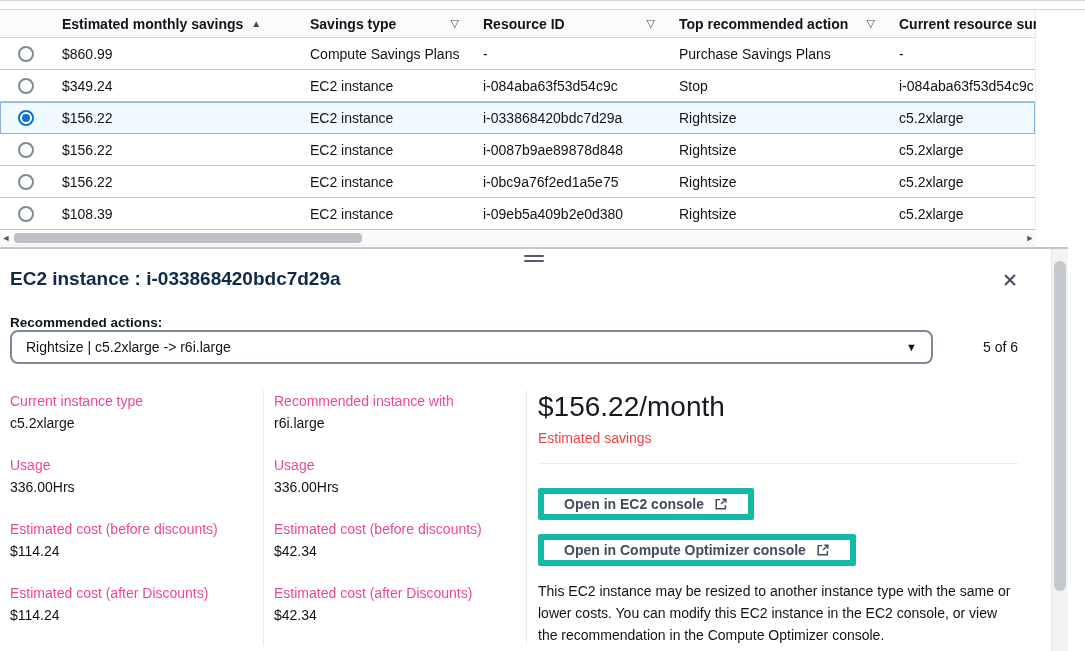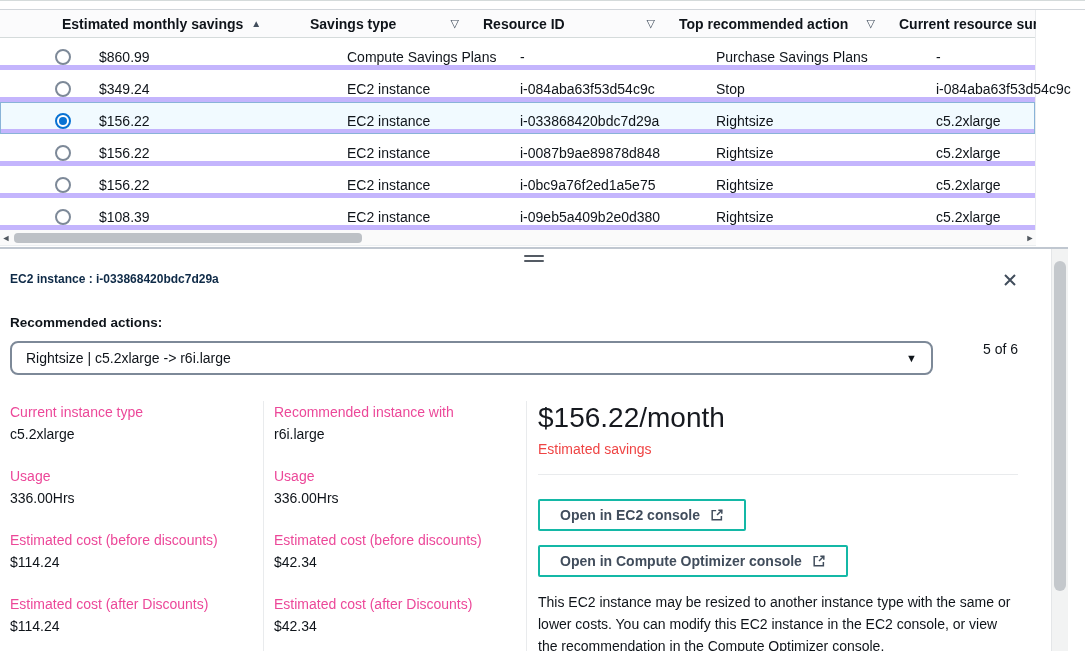--- a/index.html
+++ b/index.html
@@ -8,21 +8,21 @@
     font-family: "Liberation Sans", "DejaVu Sans", sans-serif;
     color: #0f141a; font-size: 14px;
   }
   .screen { position: relative; width: 1085px; height: 512px; border-top: 1px solid #d5dbdb; }
 
   
   .table-top-gap { height: 9px; border-bottom: 1px solid #d1d5da; }
   .table-section { width: 1036px; border-right: 1px solid #e9ebed; }
   .thead { display: flex; height: 28px; background: #fbfbfc; border-bottom: 1px solid #d5dbdb; font-weight: bold; }
   .th { display: flex; align-items: center; padding-left: 10px; overflow: hidden; white-space: nowrap; }
-  .trow { display: flex; height: 32px; border-bottom: 5px solid #c4b5fd; align-items: flex-end; background: #fff; cursor: pointer; padding-left: 37px; }
+  .trow { display: flex; height: 32px; border-bottom: 1px solid #c4b5fd; align-items: center; background: #fff; cursor: pointer; }
   .trow.selected { background: #f1faff; outline: 1px solid #89b3d8; outline-offset: -1px; }
   .td { display: flex; align-items: center; padding-left: 10px; overflow: hidden; white-space: nowrap; }
   .th-radio, .td-radio { width: 52px; justify-content: center; padding-left: 0; flex: none; }
   .th-savings, .td-savings { width: 248px; flex: none; }
   .th-type, .td-type { width: 173px; flex: none; }
   .th-id, .td-id { width: 196px; flex: none; }
   .th-action, .td-action { width: 220px; flex: none; }
   .th-current, .td-current { width: 147px; flex: none; }
   .sort-icon { font-size: 10px; color: #414d5c; margin-left: 8px; }
   .filter-icon { font-size: 11px; color: #414d5c; margin-left: auto; margin-right: 14px; cursor: pointer; }
@@ -34,42 +34,42 @@
   .hscrollbar { width: 1036px; height: 16px; background: #fafafa; display: flex; align-items: center; border-bottom: 1px solid #eceff1; }
   .hs-arrow { font-size: 9px; color: #50575e; width: 12px; text-align: center; cursor: pointer; flex: none; line-height: 16px; }
   .hs-track { flex: 1; height: 12px; position: relative; }
   .hs-thumb { position: absolute; left: 2px; top: 1px; width: 348px; height: 10px; background: #bdc1c6; border-radius: 4px; cursor: grab; }
 
   
   .panel { position: absolute; left: 0; top: 246px; width: 1068px; height: 405px; background: #fff; border-top: 2px solid #c0c7d0; overflow: hidden; }
   .drag-handle { position: absolute; top: 4px; left: 50%; transform: translateX(-50%); display: flex; flex-direction: column; gap: 3px; cursor: row-resize; padding: 2px 4px; }
   .drag-handle span { display: block; width: 20px; height: 2px; background: #545b64; border-radius: 1px; }
   .panel-header { display: flex; align-items: flex-start; justify-content: space-between; padding: 19px 48px 0 10px; }
-  .panel-title { font-size: 12px; font-weight: bold; color: #0e2a47; line-height: 22px; }
+  .panel-title { font-size: 19px; font-weight: bold; color: #0e2a47; line-height: 22px; }
   .close-btn { background: none; border: none; color: #414d5c; cursor: pointer; padding: 2px; margin-top: 2px; }
   .panel-body { padding: 0 50px 0 10px; }
   .ra-label { font-weight: bold; margin-top: 22px; font-size: 13.5px; }
-  .select-row { display: flex; margin-top: 11px; }
+  .select-row { display: flex; align-items: center; }
   .select { width: 923px; height: 34px; border: 2px solid #7d8998; border-radius: 8px; display: flex; align-items: center; padding: 0 14px; cursor: pointer; background: #fff; }
   .select .caret { margin-left: auto; font-size: 11px; color: #0f141a; }
   .pagination { margin-left: auto; color: #0f141a; }
 
   .cols { display: flex; margin-top: 26px; align-items: stretch; }
   .col1 { width: 253px; flex: none; }
   .col2 { width: 263px; flex: none; border-left: 1px solid #e9ebed; padding-left: 10px; }
   .col3 { flex: 1; border-left: 1px solid #e9ebed; padding-left: 11px; }
   .kv { margin-bottom: 20px; }
   .kv-label { color: #ec4899; line-height: 22px; }
   .kv-value { color: #0f141a; line-height: 22px; }
 
   .savings-amount { font-size: 28px; line-height: 34px; color: #16191f; }
   .savings-caption { color: #ef4444; margin-top: 6px; }
   .divider { border: none; border-top: 1px solid #e9ebed; margin: 17px 0 24px 0; }
   .btn-row { margin-bottom: 14px; }
-  .aws-btn { display: inline-flex; align-items: center; gap: 10px; background: #fff; border: 2px solid #14b8a6; border-radius: 2px; color: #414d5c; font-weight: bold; font-size: 14px; font-family: inherit; height: 32px; padding: 0 20px; cursor: pointer; }
+  .aws-btn { display: inline-flex; align-items: center; gap: 10px; background: #fff; border: 6px solid #14b8a6; border-radius: 2px; color: #414d5c; font-weight: bold; font-size: 14px; font-family: inherit; height: 32px; padding: 0 20px; cursor: pointer; }
   .aws-btn svg { display: block; }
   .desc { margin-top: 10px; max-width: 487px; line-height: 22px; color: #0f141a; }
 
   
   .vscrollbar { position: absolute; top: 0; right: 0; width: 17px; height: 100%; background: #f2f3f3; border-left: 1px solid #e4e6e8; }
   .vs-thumb { position: absolute; top: 12px; left: 2px; width: 12px; height: 330px; background: #c4c8cc; border-radius: 6px; cursor: grab; }
 </style>
 </head>
 <body>
 

